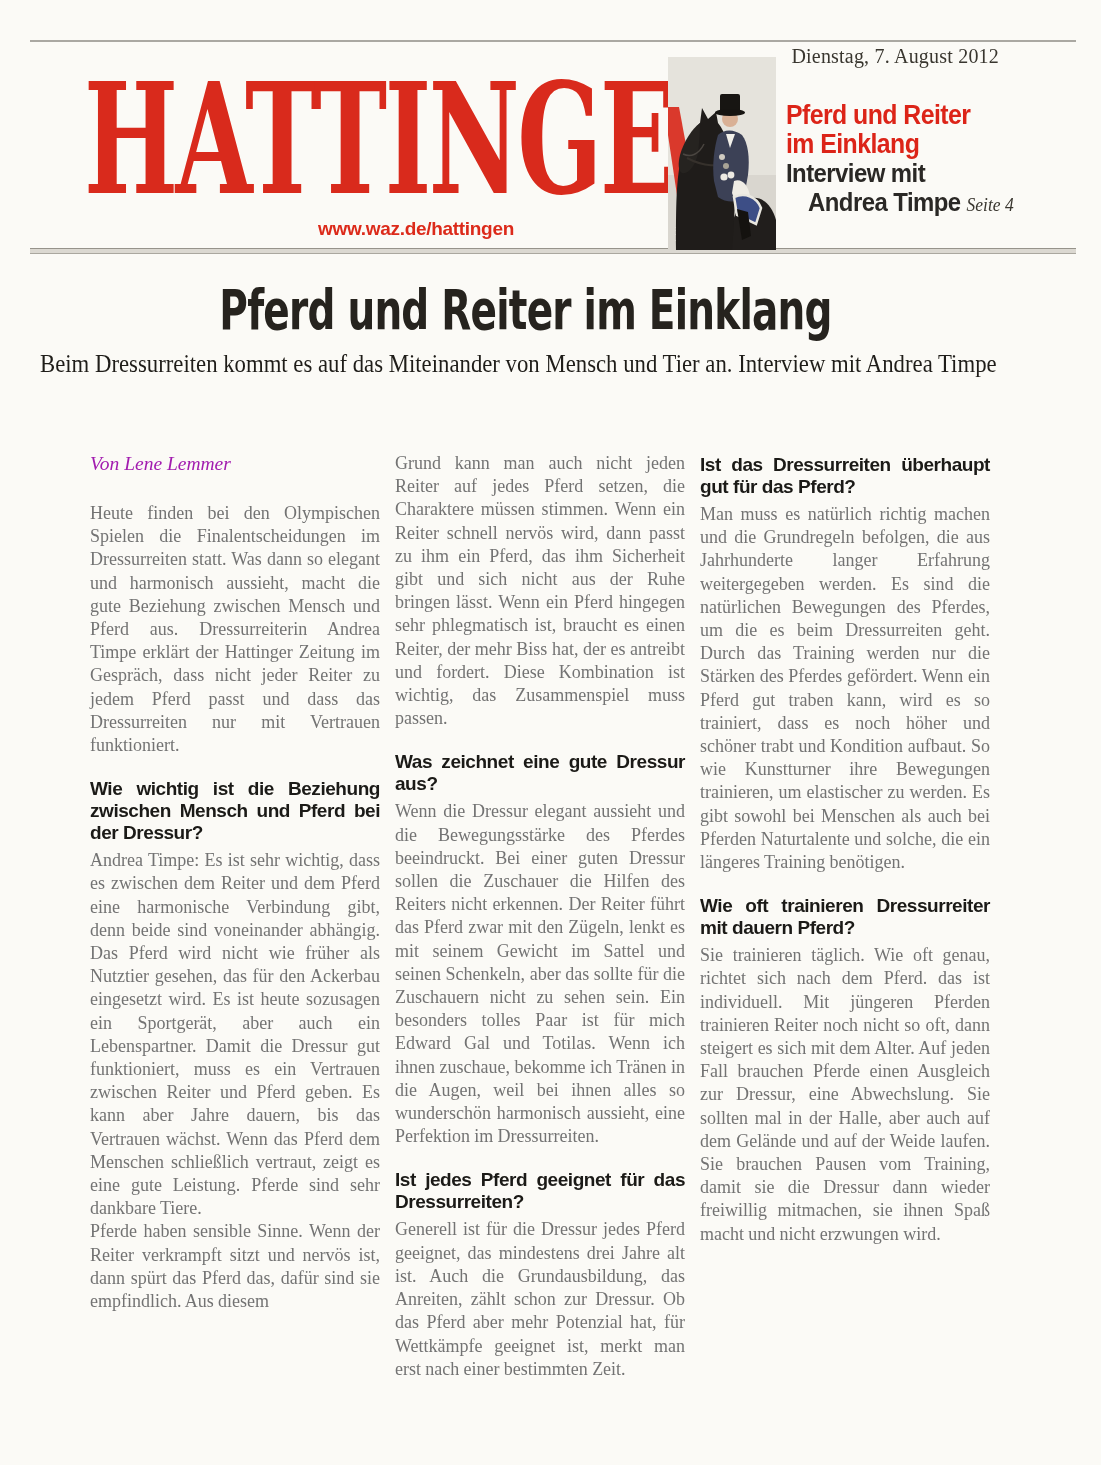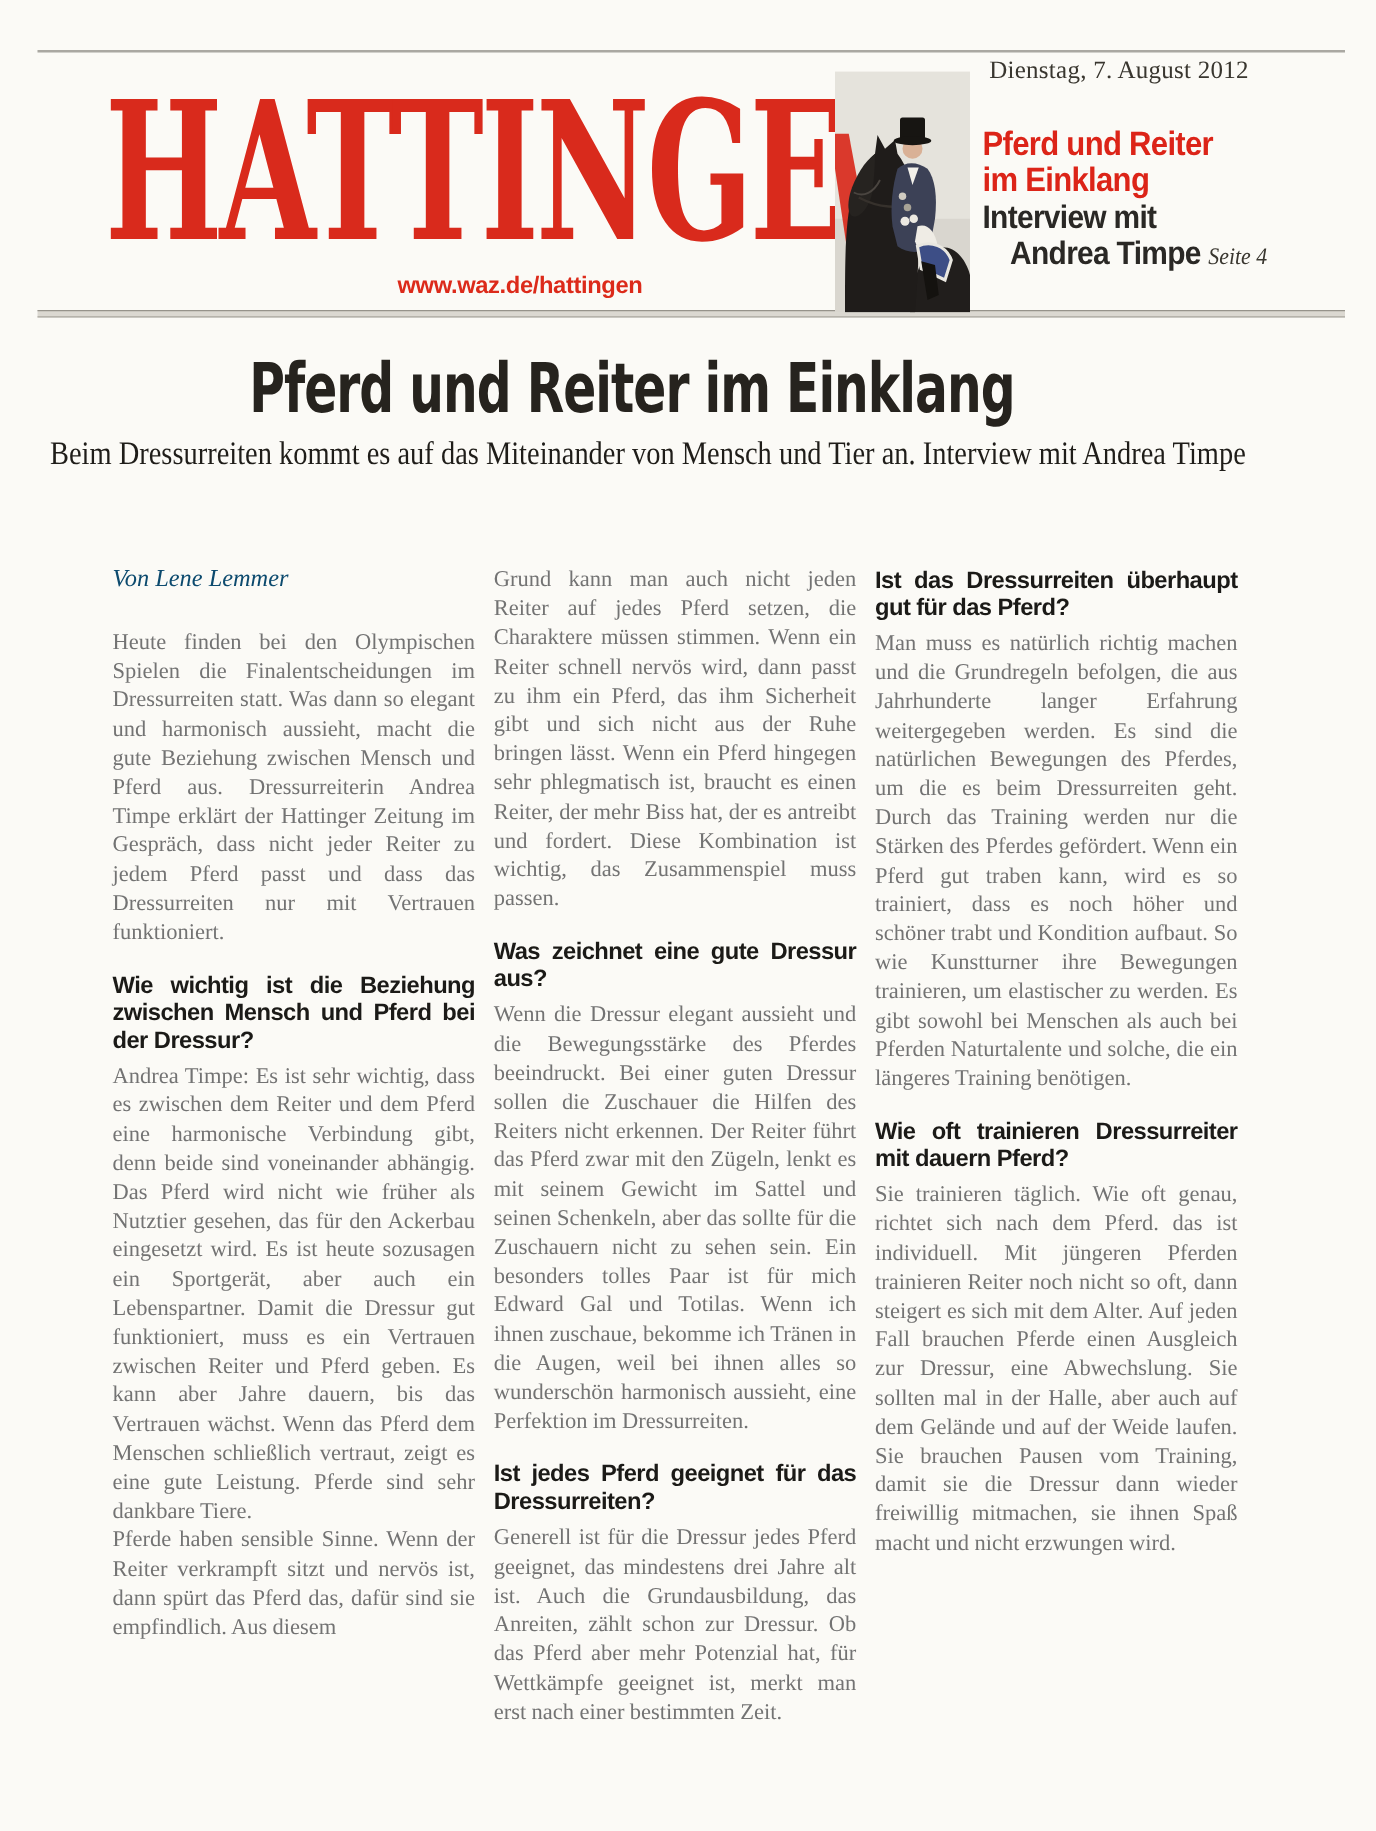--- a/index.html
+++ b/index.html
@@ -40,36 +40,36 @@
   .teaser{position:absolute;top:101px;left:786px;z-index:6;
     font-family:"Liberation Sans",sans-serif;white-space:nowrap;
     transform:scaleX(0.92);transform-origin:left top;}
   .teaser-red{font-weight:bold;font-size:27px;line-height:29px;color:#dc2418;letter-spacing:-.6px;}
   .teaser-black{font-weight:bold;font-size:26px;line-height:29px;color:#2a2825;letter-spacing:-.6px;}
   .teaser-indent{padding-left:24px;}
   .seite{font-family:"Liberation Serif",serif;font-style:italic;font-weight:normal;
     font-size:19px;color:#39362f;letter-spacing:0;}
 
   
-  .headline-wrap{position:absolute;top:282px;left:0;width:1012px;text-align:center;}
+  .headline-wrap{position:absolute;top:282px;left:0;width:1012px;text-align:center;padding-left:20px;}
   .headline{display:inline-block;white-space:nowrap;
     font-family:"DejaVu Sans",sans-serif;font-weight:bold;font-size:50px;line-height:52px;
     color:#26231e;letter-spacing:-1px;
     transform:scale(0.78,1.1);transform-origin:center top;}
   .subheadline-wrap{position:absolute;top:349px;left:40px;width:1060px;}
   .subheadline{display:inline-block;white-space:nowrap;
     font-family:"Liberation Serif",serif;font-size:25px;color:#1f1d19;
     transform:scale(0.91,1.05);transform-origin:left top;}
 
   
   .columns{position:absolute;top:452px;left:90px;width:900px;
     display:flex;gap:15px;align-items:flex-start;}
   .col{width:290px;flex:0 0 290px;}
   .byline{font-family:"Liberation Serif",serif;font-style:italic;font-size:19.5px;
-    color:#0c4a6e;margin:0 0 26px 0;line-height:24px;}
+    color:#a21caf;margin:0 0 26px 0;line-height:24px;}
   .col p.body{margin:0;text-align:justify;font-size:18px;line-height:23.2px;
     color:#737373;hyphens:auto;-webkit-hyphens:auto;word-spacing:-.2px;}
   .col h3.q{font-family:"Liberation Sans",sans-serif;font-weight:bold;
     font-size:19px;line-height:22px;letter-spacing:-.45px;color:#1b1a17;
     margin:21px 0 5px 0;text-align:justify;}
   .col h3.q:first-child{margin-top:2px;}
 </style>
 </head>
 <body>
 

